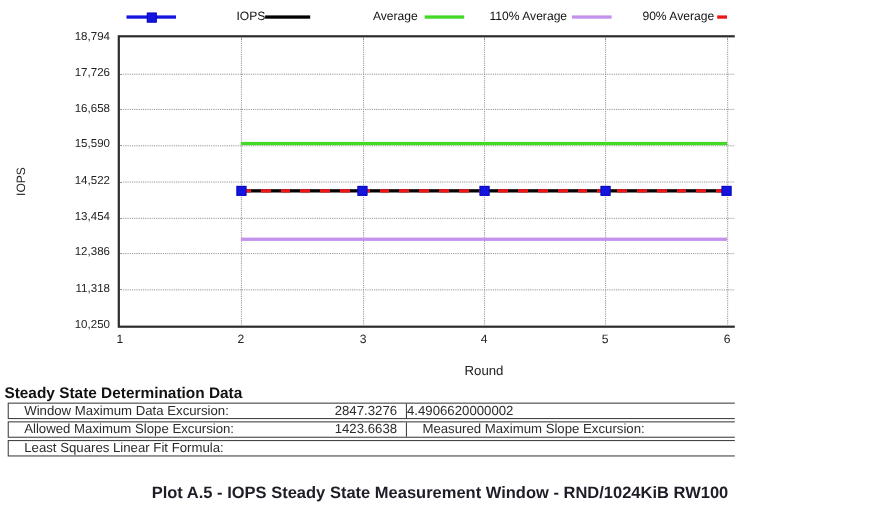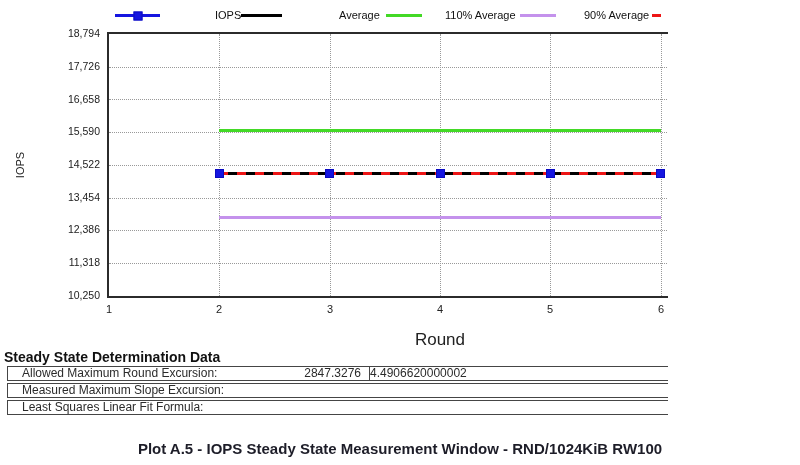--- a/index.html
+++ b/index.html
@@ -25,21 +25,21 @@
   .series{position:absolute;height:3px;}
   .s-green{background:#43d926;}
   .s-purple{background:#c492ec;}
   .s-black{background:#000;}
   .s-reddash{background:repeating-linear-gradient(90deg,#ed1515 0 9px,transparent 9px 18px);}
   .marker{position:absolute;width:9px;height:9px;background:#1515e0;
           border:1px solid #0a0ac0;box-sizing:border-box;}
 
   .ytick{position:absolute;left:0;width:100px;text-align:right;font-size:10.5px;color:#222;line-height:13px;}
   .xtick{position:absolute;top:303px;width:30px;text-align:center;font-size:11px;color:#222;}
-  .xlabel{position:absolute;top:330px;left:340px;width:200px;text-align:center;font-size:17px;color:#222;}
+  .xlabel{position:absolute;top:330px;left:340px;width:200px;text-align:center;font-size:12px;color:#222;}
   .ylabel{position:absolute;left:3px;top:159px;width:34px;text-align:center;
           font-size:11px;color:#222;transform:rotate(-90deg);}
 
   
   .ssheader{position:absolute;left:4px;top:349px;font-size:14px;font-weight:bold;color:#111;}
   .sstable{position:absolute;left:7px;top:366px;width:786px;}
   .ssrow{display:flex;height:15px;border:1px solid #454545;margin-bottom:2px;
          font-size:12px;line-height:13px;color:#2b2b2b;box-sizing:border-box;background:#fff;}
   .lbl{padding-left:14px;flex:1;white-space:nowrap;overflow:hidden;}
   .val{padding-right:8px;text-align:right;white-space:nowrap;}
@@ -112,28 +112,32 @@
   <span class="xtick" style="left:425px">4</span>
   <span class="xtick" style="left:535px">5</span>
   <span class="xtick" style="left:646px">6</span>
   <span class="xtick" style="left:756px">7</span>
   <div class="xlabel">Round</div>
 
   <div class="ssheader">Steady State Determination Data</div>
   <div class="sstable">
     <div class="ssrow">
       <span class="half1">
-        <span class="lbl">Allowed Maximum Round Excursion:</span>
+        <span class="lbl">Window Maximum Data Excursion:</span>
         <span class="val">2847.3276</span>
       </span>
       <span class="half2">
         <span class="val">4.4906620000002</span>
       </span>
     </div>
     <div class="ssrow">
+      <span class="half1">
+        <span class="lbl">Allowed Maximum Slope Excursion:</span>
+        <span class="val">1423.6638</span>
+      </span>
       <span class="half2">
         <span class="lbl">Measured Maximum Slope Excursion:</span>
         <span class="val">3</span>
       </span>
     </div>
     <div class="ssrow">
       <span class="lbl">Least Squares Linear Fit Formula:</span>
     </div>
   </div>
 

